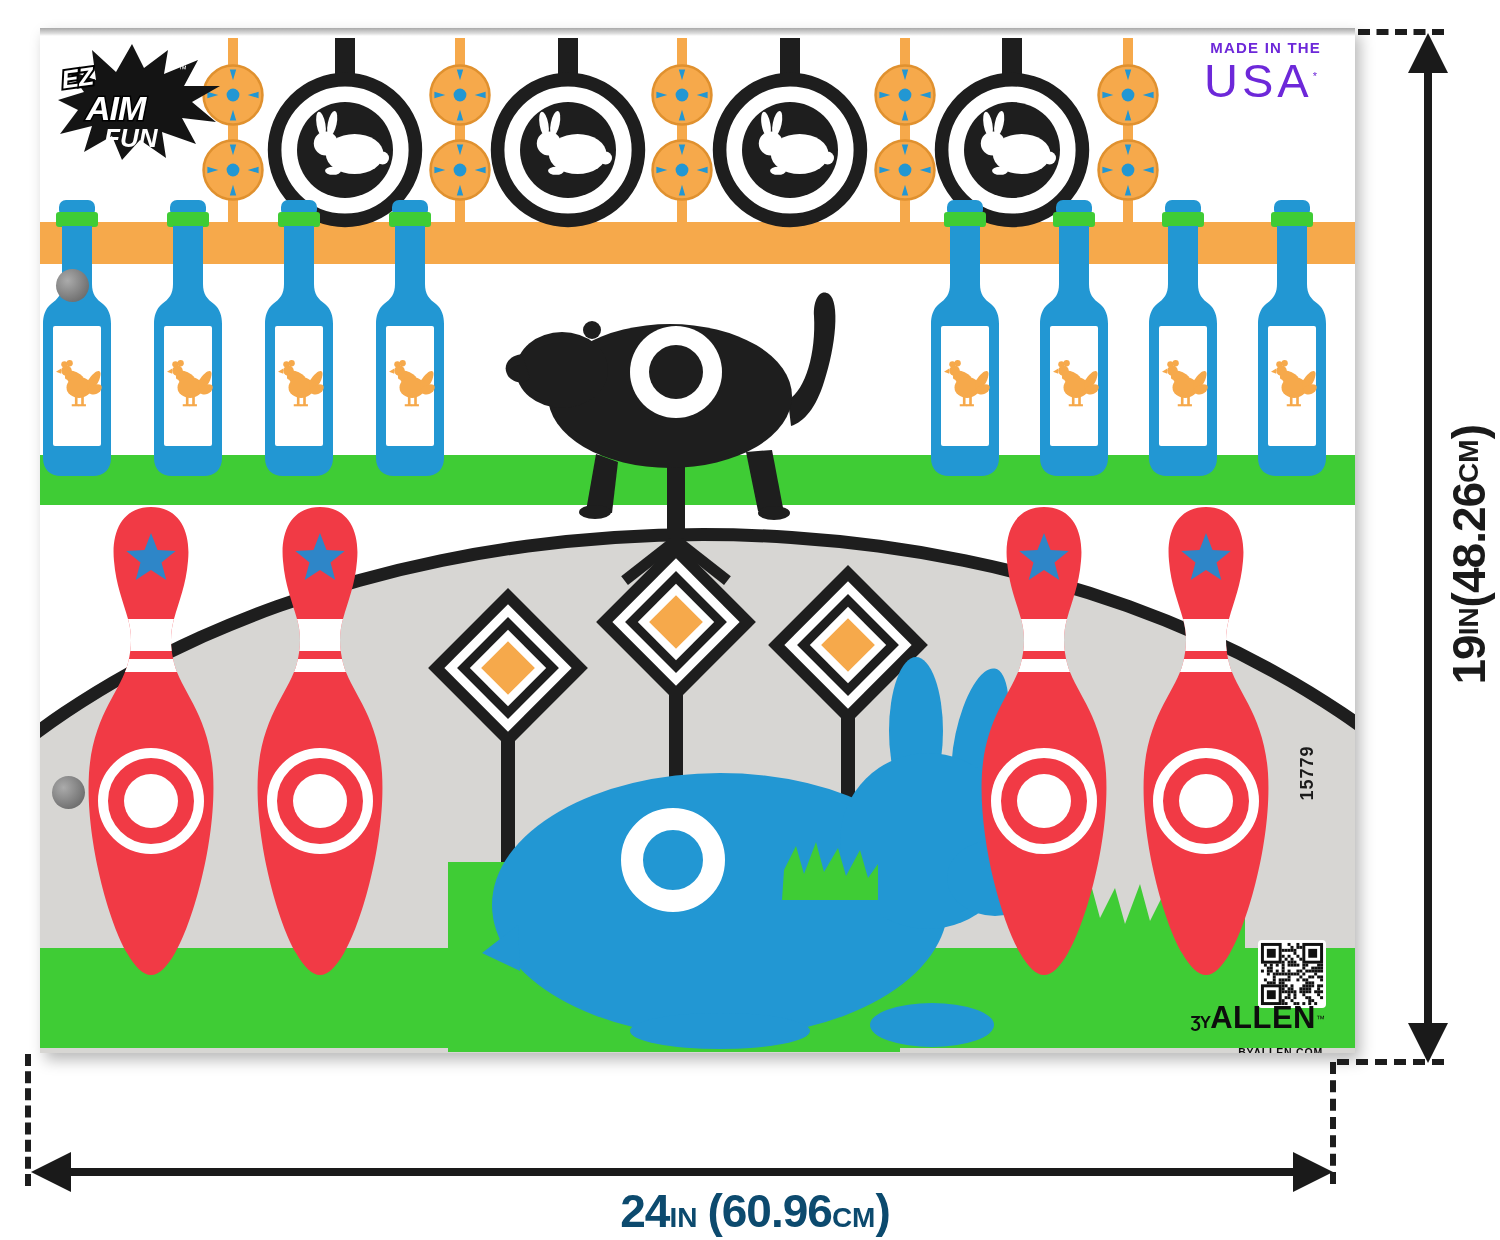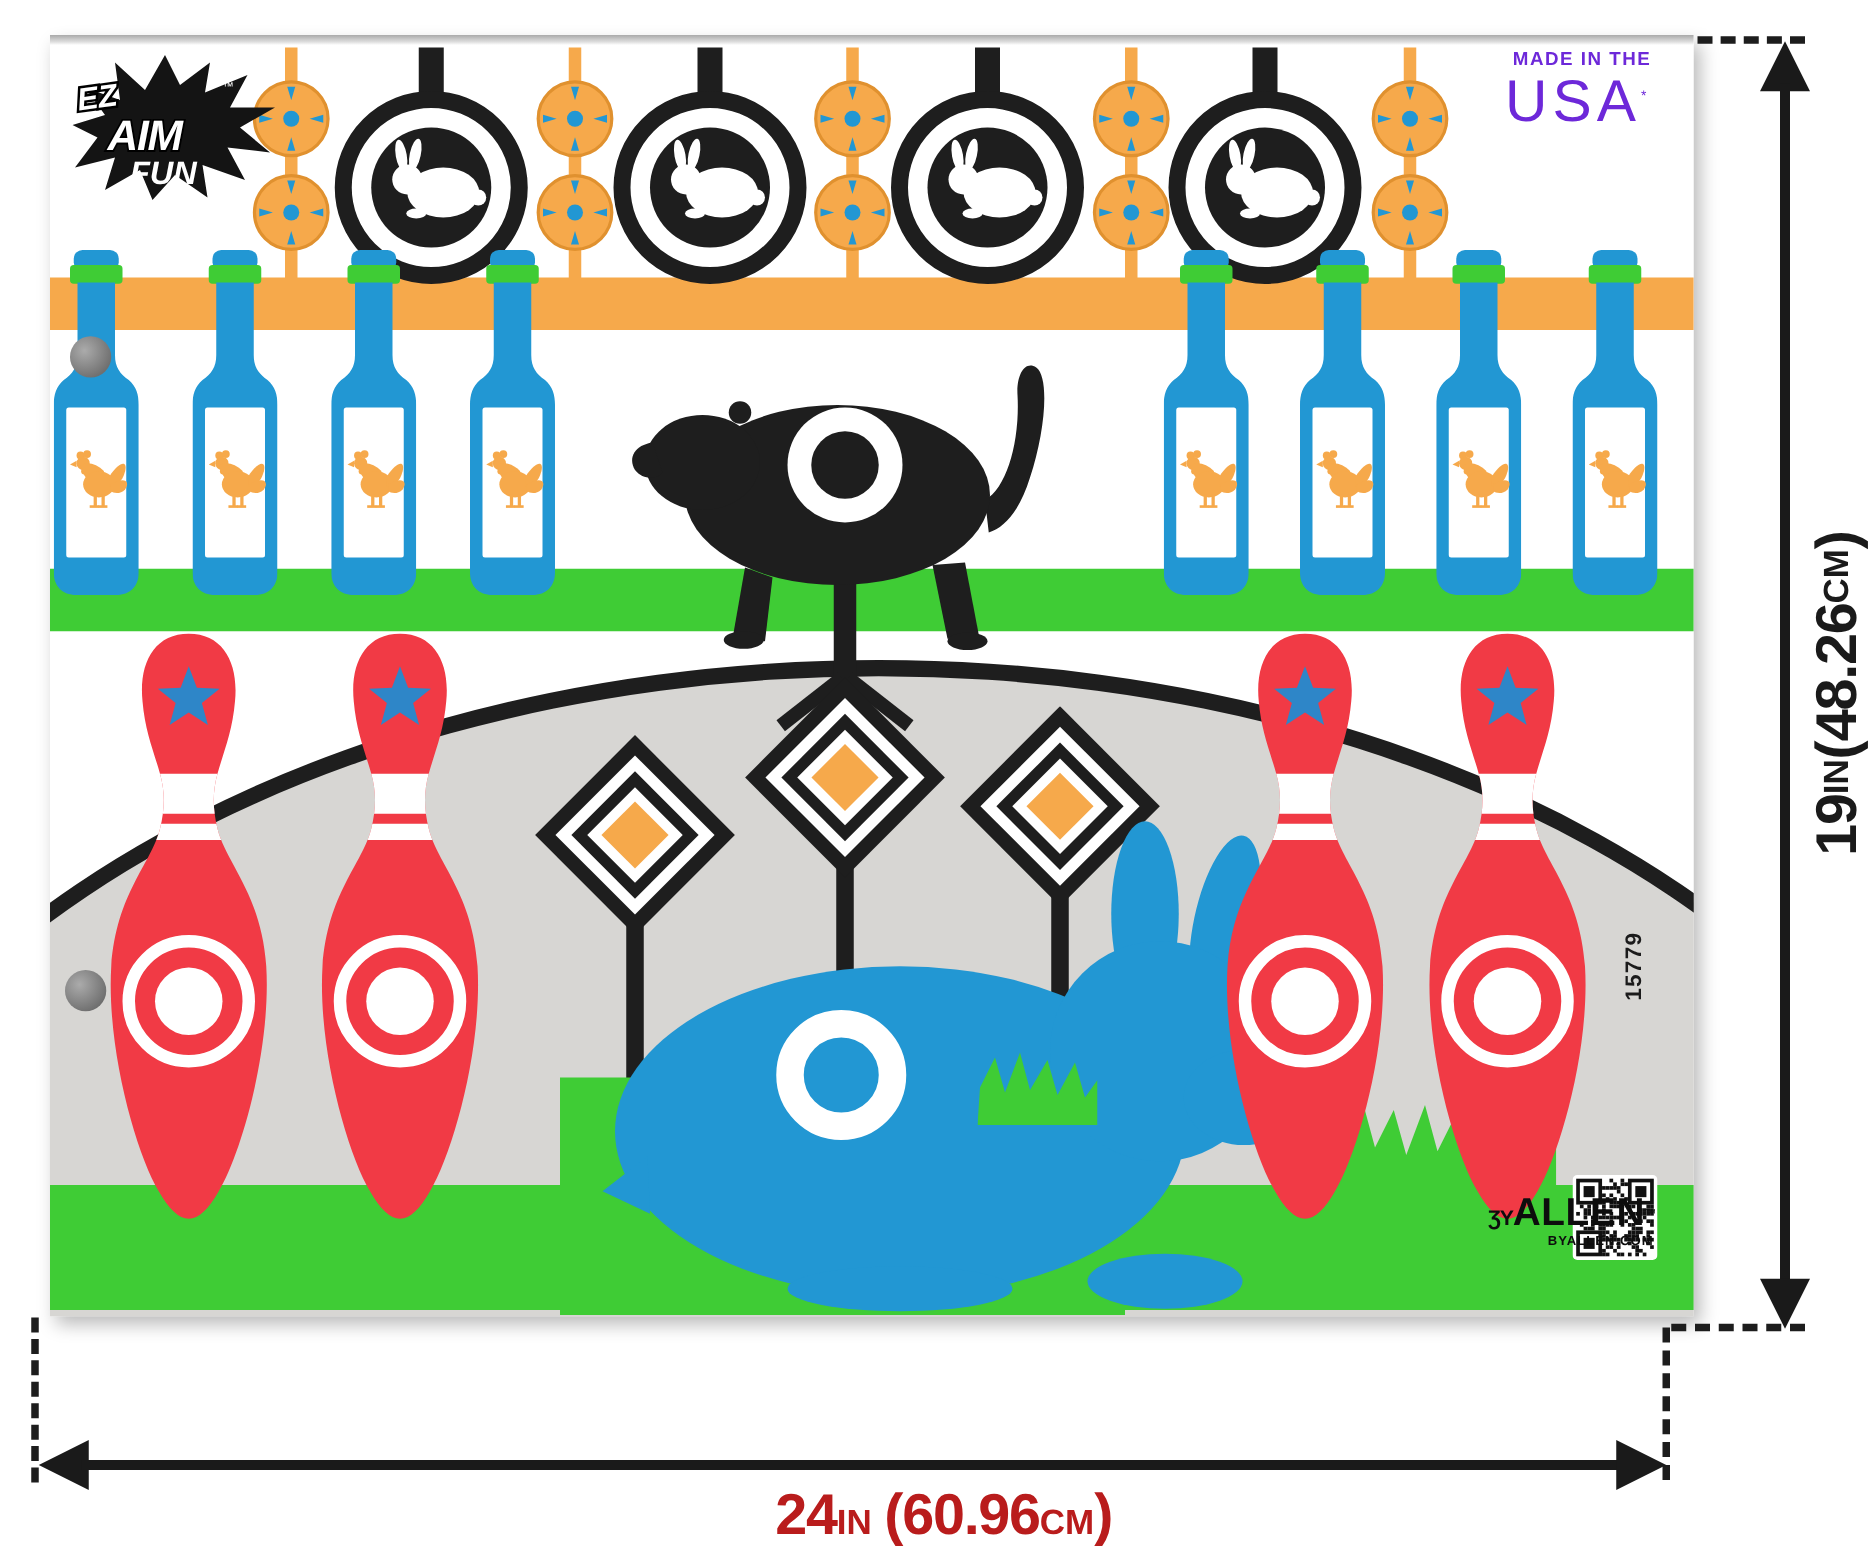--- a/index.html
+++ b/index.html
@@ -20,41 +20,41 @@
   .strut{position:absolute;width:62px;height:11px;background:#1E1E1E;}
   .hole{position:absolute;width:33px;height:33px;border-radius:50%;
         background:radial-gradient(circle at 35% 35%, #ababab, #6f6f6f 75%);}
   .sku{position:absolute;left:1225px;top:735px;width:84px;height:20px;transform:rotate(-90deg);
        font-size:18px;font-weight:bold;color:#1b1b1b;text-align:center;letter-spacing:1px;}
   .title{position:absolute;left:12px;top:985px;font-size:25px;font-weight:bold;letter-spacing:.3px;color:#0e0e0e;}
   .made{position:absolute;right:34px;top:12px;text-align:right;color:#6d28d9;line-height:1;}
   .made .l1{font-size:15px;font-weight:bold;letter-spacing:1.2px;}
   .made .l2{font-size:47px;font-weight:normal;letter-spacing:4px;margin-top:2px;}
   .made sup{font-size:11px;}
-  .allen{position:absolute;left:1105px;top:926px;width:180px;text-align:right;color:#0d0d0d;line-height:1;}
+  .allen{position:absolute;left:1105px;top:974px;width:180px;text-align:right;color:#0d0d0d;line-height:1;}
   .allen .by{font-size:17px;font-weight:bold;letter-spacing:-1px;}
   .allen .nm{font-size:31px;font-weight:bold;letter-spacing:.5px;}
   .allen sup{font-size:9px;}
-  .allen .site{font-size:10.5px;font-weight:bold;letter-spacing:.8px;margin-top:3px;margin-right:2px;}
+  .allen .site{font-size:10.5px;font-weight:bold;letter-spacing:.8px;margin-top:14px;margin-right:2px;}
   
   .dash-h{position:absolute;height:0;border-top:6px dashed #1d1d1d;}
   .dash-v{position:absolute;width:0;border-left:6px dashed #1d1d1d;}
   .varrow{position:absolute;left:1408px;top:33px;width:40px;height:1030px;}
   .varrow .shaft{position:absolute;left:16px;top:34px;width:8px;height:962px;background:#1a1a1a;}
   .varrow .up{position:absolute;left:0;top:0;width:0;height:0;border-left:20px solid transparent;
               border-right:20px solid transparent;border-bottom:40px solid #1a1a1a;}
   .varrow .dn{position:absolute;left:0;bottom:0;width:0;height:0;border-left:20px solid transparent;
               border-right:20px solid transparent;border-top:40px solid #1a1a1a;}
   .harrow{position:absolute;left:31px;top:1152px;width:1302px;height:40px;}
   .harrow .shaft{position:absolute;left:34px;top:16px;height:8px;width:1234px;background:#1a1a1a;}
   .harrow .lf{position:absolute;left:0;top:0;width:0;height:0;border-top:20px solid transparent;
               border-bottom:20px solid transparent;border-right:40px solid #1a1a1a;}
   .harrow .rt{position:absolute;right:0;top:0;width:0;height:0;border-top:20px solid transparent;
               border-bottom:20px solid transparent;border-left:40px solid #1a1a1a;}
-  .dim-w{position:absolute;left:535px;top:1184px;width:440px;text-align:center;white-space:nowrap;color:#b91c1c;}
+  .dim-w{position:absolute;left:535px;top:1184px;width:440px;text-align:center;white-space:nowrap;color:#0c4a6e;}
   .dim-h{position:absolute;left:1438px;top:85px;width:62px;height:940px;display:flex;align-items:center;justify-content:center;}
   .vtext{writing-mode:vertical-rl;transform:rotate(180deg);white-space:nowrap;color:#1a1a1a;}
   .dnum{font-size:46px;font-weight:bold;letter-spacing:-1px;}
   .dunit{font-size:28px;font-weight:bold;}
   .gap{margin-left:10px;}
 </style>
 </head>
 <body>
 
 <svg width="0" height="0" style="position:absolute" aria-hidden="true">

